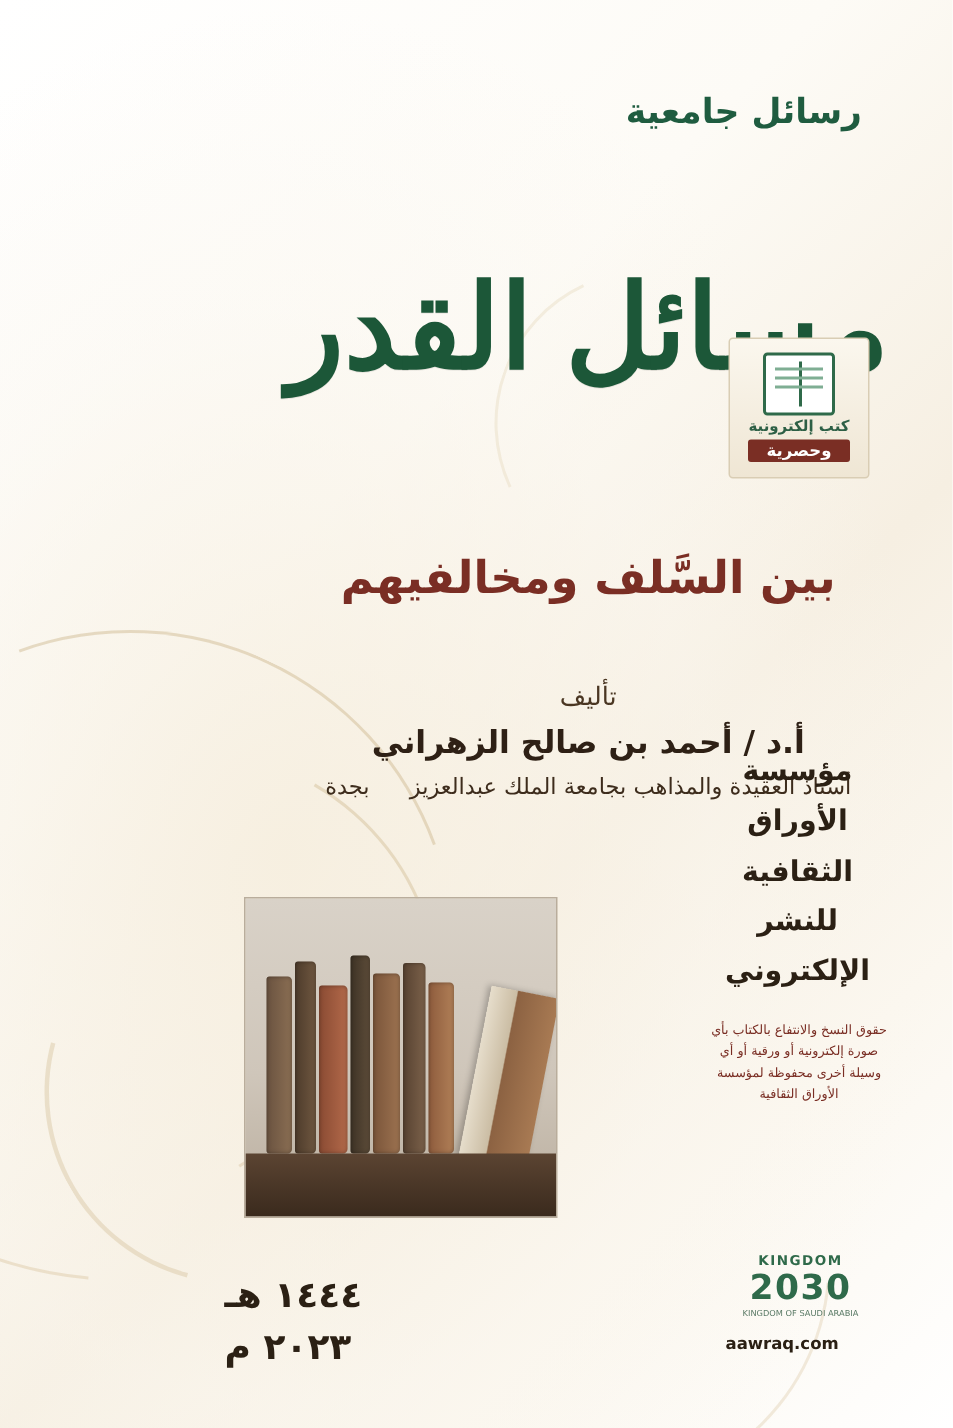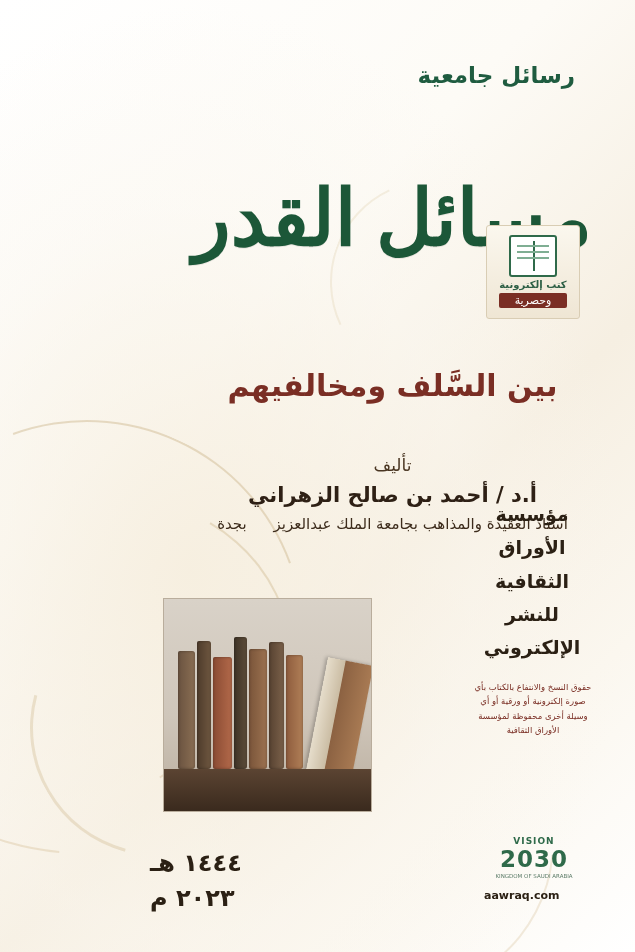--- a/index.html
+++ b/index.html
@@ -35,21 +35,21 @@
 
   .series{
     position:absolute;top:62px;right:60px;
     font-family:"DejaVu Sans", sans-serif;
     font-size:23px;font-weight:bold;color:#1f5c40;
     letter-spacing:0;
   }
   .title{
     position:absolute;top:170px;right:0;left:150px;
     text-align:center;
-    font-family:Liberation Serif, serif;
+    font-family:Liberation Sans, sans-serif;
     font-size:78px;font-weight:bold;color:#1c5738;
     line-height:1.25;
     text-shadow:0 1px 0 rgba(0,0,0,0.08);
   }
   .subtitle{
     position:absolute;top:368px;right:0;left:150px;
     text-align:center;
     font-size:30px;font-weight:bold;color:#7a2e24;
   }
   .byline-wrap{
@@ -108,21 +108,21 @@
   }
   .badge-ebooks .glyph:before{
     content:"";position:absolute;left:50%;top:4px;width:2px;height:30px;background:#2f6a4a;
   }
   .badge-ebooks .glyph:after{
     content:"";position:absolute;left:6px;top:8px;width:32px;height:2px;background:#7fae93;
     box-shadow:0 6px 0 #7fae93,0 12px 0 #7fae93;
   }
   .badge-ebooks .t1{font-size:10px;color:#2d5f45;font-weight:bold;}
   .badge-ebooks .t2{
-    margin:3px 12px 0;background:#7a2e24;color:#fff;font-size:11px;font-weight:normal;
+    margin:3px 12px 0;background:#7a2e24;color:#fff;font-size:11px;font-weight:bold;
     border-radius:2px;padding:1px 0;
   }
   .logo-awraq{
     position:absolute;top:366px;left:492px;width:80px;text-align:center;
   }
   .logo-awraq .leaf{
     width:46px;height:46px;margin:0 auto 3px;border-radius:50% 12% 50% 12%;
     background:linear-gradient(135deg,#3f8d5e,#8fc24a);
   }
   .logo-awraq .name{font-size:11px;color:#2f6a4a;font-weight:bold;}
@@ -204,20 +204,20 @@
     <div>مؤسسة</div>
     <div>الأوراق</div>
     <div>الثقافية</div>
     <div>للنشر</div>
     <div>الإلكتروني</div>
   </div>
 
   <div class="rights">حقوق النسخ والانتفاع بالكتاب بأي صورة إلكترونية أو ورقية أو أي وسيلة أخرى محفوظة لمؤسسة الأوراق الثقافية</div>
 
   <div class="vision">
-    <div class="v-top">VISION</div>
+    <div class="v-top">KINGDOM</div>
     <div class="v-num">2030</div>
     <div class="v-sub">KINGDOM OF SAUDI ARABIA</div>
   </div>
 
   <div class="site">aawraq.com</div>
 
 </div>
 
 </body></html>

